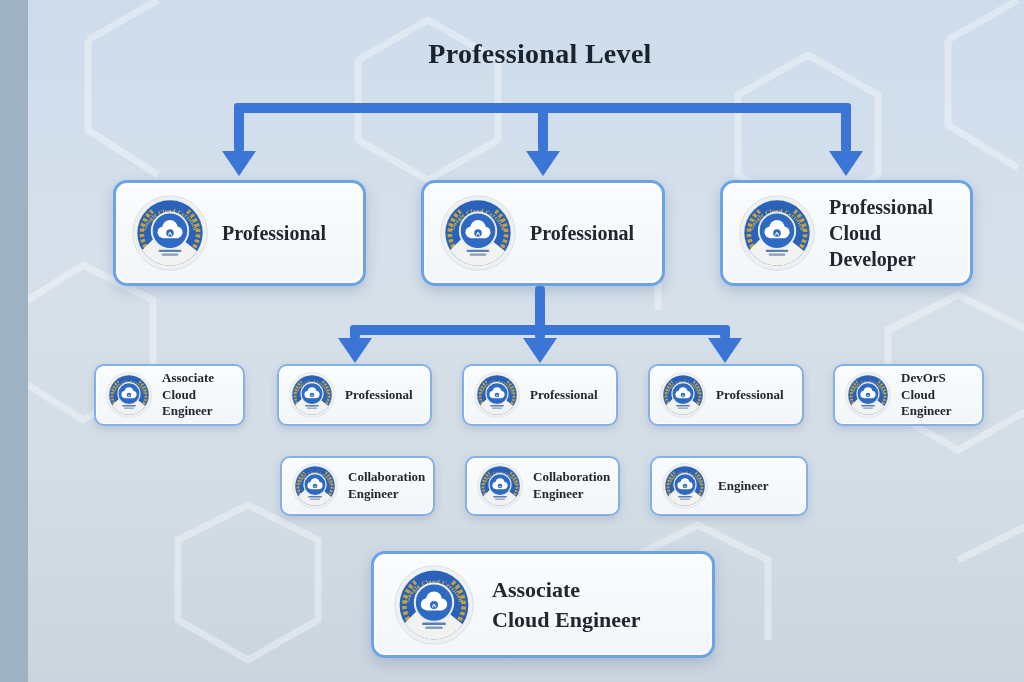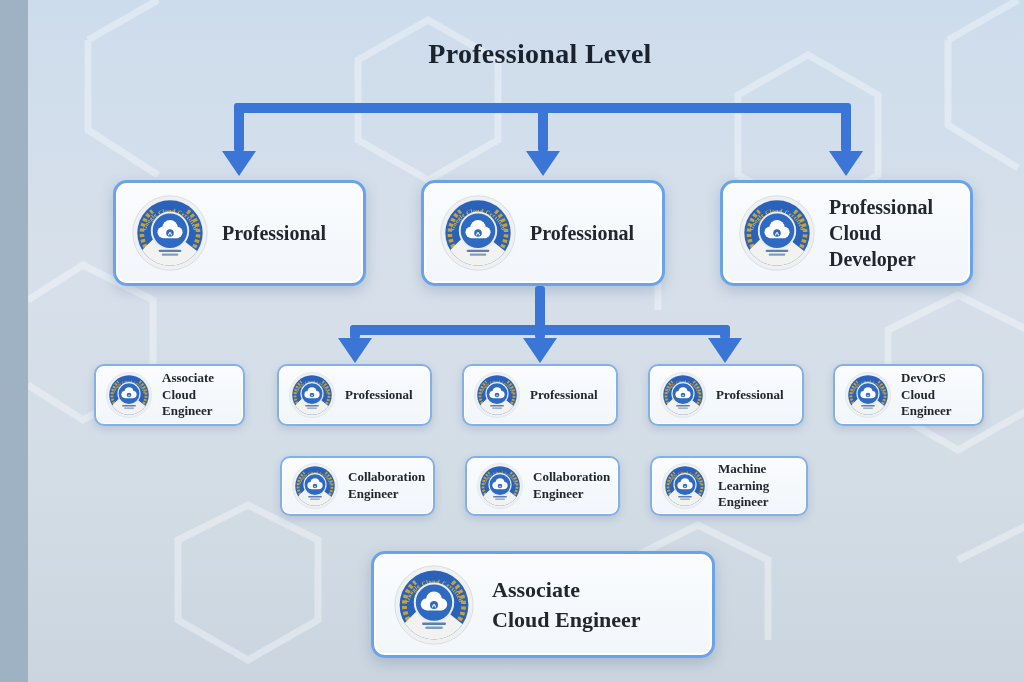--- a/index.html
+++ b/index.html
@@ -472,21 +472,20 @@
       <circle cx="59" cy="49" r="7.5" fill="#ffffff"></circle>
       <rect x="38" y="48" width="25" height="9" rx="4.5" fill="#ffffff"></rect>
       <circle cx="50" cy="50" r="5" fill="#2f6ac2"></circle>
       <path d="M48,53 Q50,46 52,53" fill="none" stroke="#ffffff" stroke-width="1.4"></path>
     </g>
     <rect x="35" y="72" width="30" height="3" rx="1.5" fill="#5b7fae"></rect>
     <rect x="39" y="77" width="22" height="3" rx="1.5" fill="#829cc0"></rect>
   </svg>
 </span>
     <div class="lbl">
-      <div>Machine Learning</div>
       <div>Engineer</div>
     </div>
   </div>
 
   <div class="cert bottom-box">
     <span class="badge">
   <svg viewBox="0 0 100 100" width="100%" height="100%">
     <circle cx="50" cy="50" r="49" fill="#eef0f2" stroke="#d4d8dc" stroke-width="1"></circle>
     <circle cx="50" cy="50" r="43" fill="#2a62b9"></circle>
     <path d="M27,79 A37,37 0 0 1 27,21" fill="none" stroke="#c7a23a" stroke-width="6" stroke-dasharray="4 3"></path>

